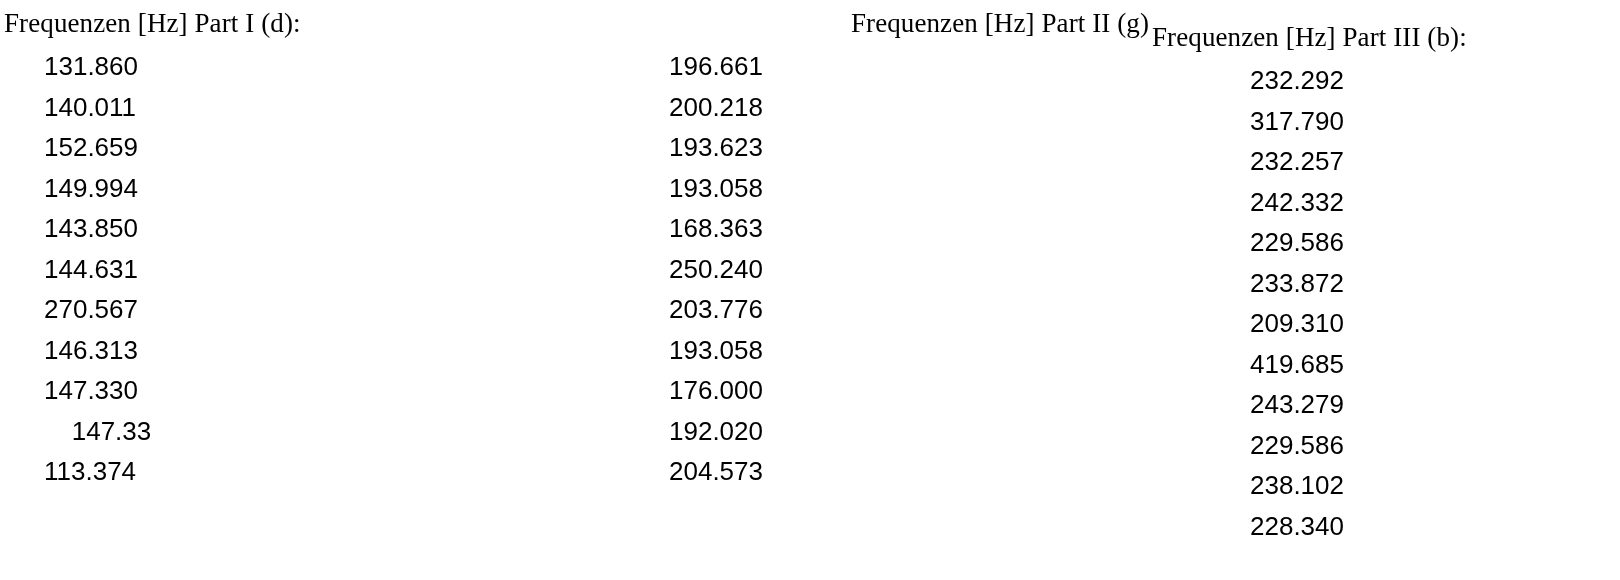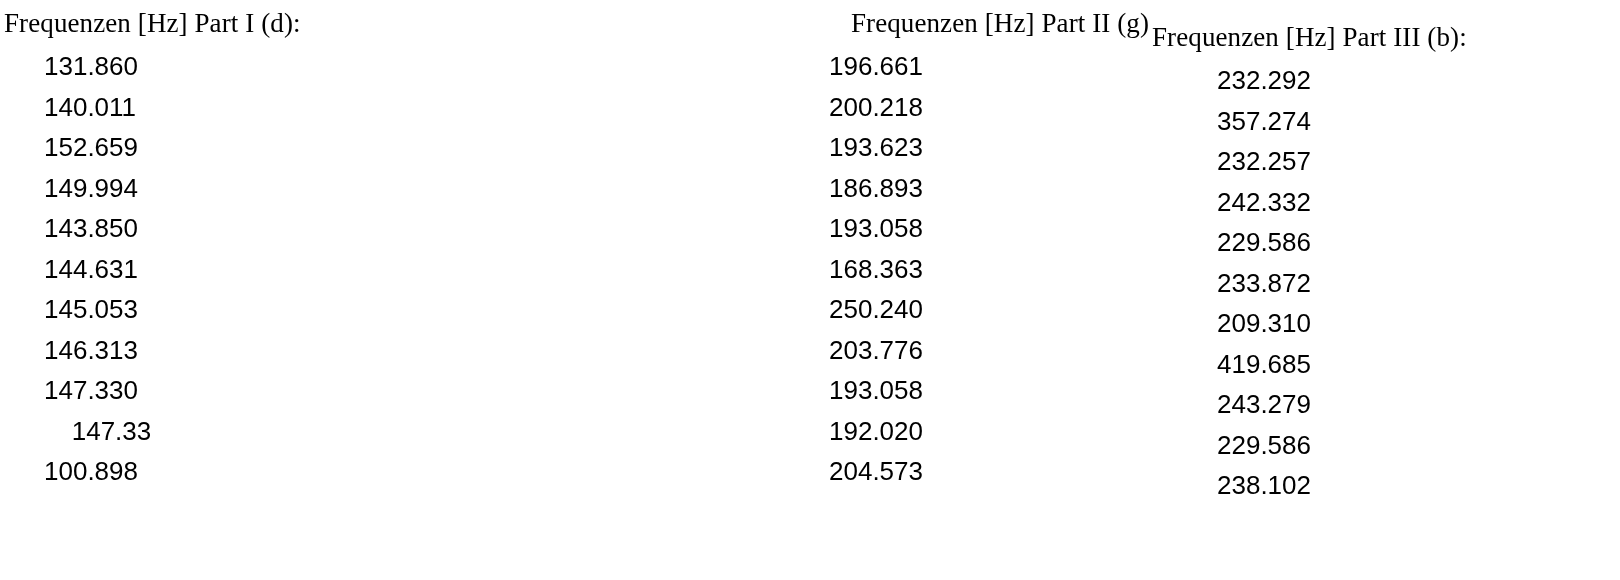--- a/index.html
+++ b/index.html
@@ -50,81 +50,82 @@
     display: flex;
     flex-direction: column;
   }
   .value {
     font-family: "Liberation Sans", sans-serif;
     font-size: 26px;
     line-height: 40.5px;
     white-space: nowrap;
   }
   .col-1 .values { padding-left: 40px; }
-  .col-2 .values { padding-left: 90px; align-items: center; }
+  .col-2 .values { padding-left: 90px; }
   .col-3 .values { padding-left: 35px; }
 
   .col-1 .value { text-align: left; width: 150px; }
   .col-2 .value { text-align: left; width: 160px; }
-  .col-3 .value { text-align: center; width: 160px; }
+  .col-3 .value { text-align: right; width: 160px; }
 
   
   .col-1 .value.short { text-align: center; width: 135px; }
 </style>
 </head>
 <body>
 
 <div class="sheet">
   <div class="columns">
 
     <div class="column col-1">
       <div class="col-title">Frequenzen [Hz] Part I (d):</div>
       <div class="values">
         <div class="value">131.860</div>
         <div class="value">140.011</div>
         <div class="value">152.659</div>
         <div class="value">149.994</div>
         <div class="value">143.850</div>
         <div class="value">144.631</div>
-        <div class="value">145.053</div>
+        <div class="value">270.567</div>
         <div class="value">146.313</div>
         <div class="value">147.330</div>
         <div class="value short">147.33</div>
-        <div class="value">100.898</div>
+        <div class="value">113.374</div>
       </div>
     </div>
 
     <div class="column col-2">
       <div class="col-title">Frequenzen [Hz] Part II (g)</div>
       <div class="values">
         <div class="value">196.661</div>
         <div class="value">200.218</div>
         <div class="value">193.623</div>
-        <div class="value">186.893</div>
         <div class="value">193.058</div>
         <div class="value">168.363</div>
         <div class="value">250.240</div>
         <div class="value">203.776</div>
         <div class="value">193.058</div>
+        <div class="value">176.000</div>
         <div class="value">192.020</div>
         <div class="value">204.573</div>
       </div>
     </div>
 
     <div class="column col-3">
       <div class="col-title">Frequenzen [Hz] Part III (b):</div>
       <div class="values">
         <div class="value">232.292</div>
-        <div class="value">357.274</div>
+        <div class="value">317.790</div>
         <div class="value">232.257</div>
         <div class="value">242.332</div>
         <div class="value">229.586</div>
         <div class="value">233.872</div>
         <div class="value">209.310</div>
         <div class="value">419.685</div>
         <div class="value">243.279</div>
         <div class="value">229.586</div>
         <div class="value">238.102</div>
+        <div class="value">228.340</div>
       </div>
     </div>
 
   </div>
 </div>
 
 </body></html>

